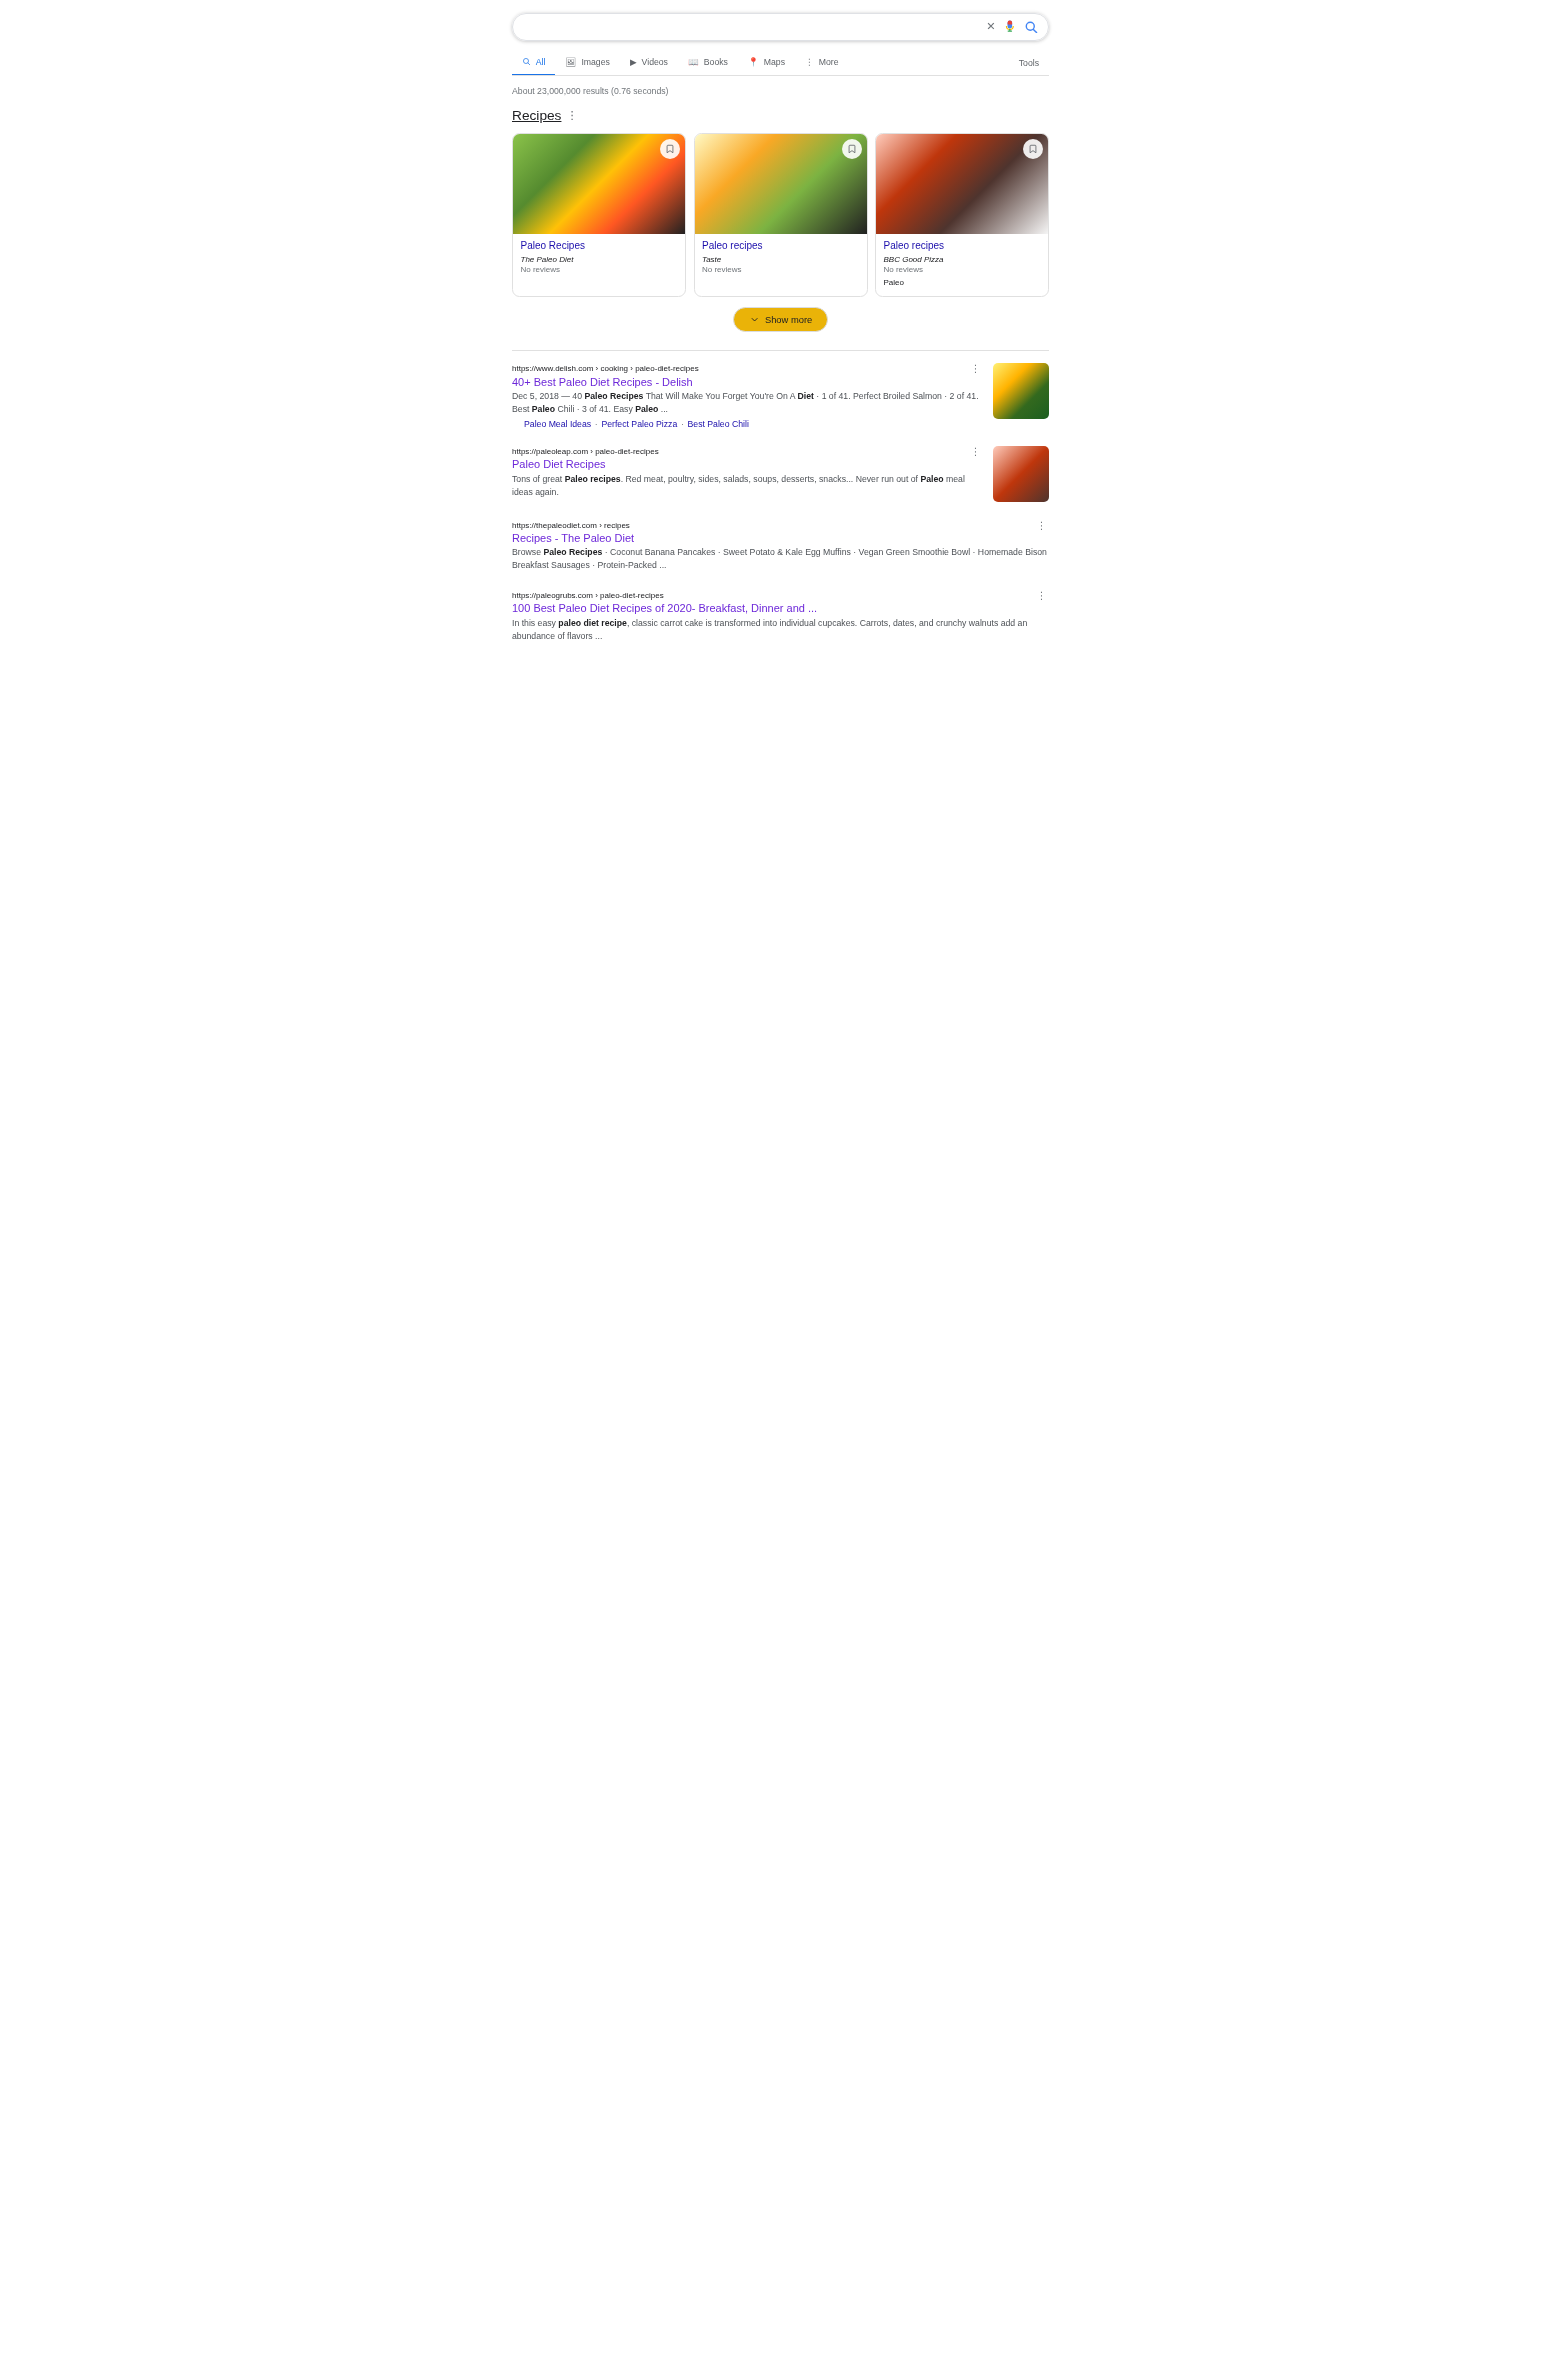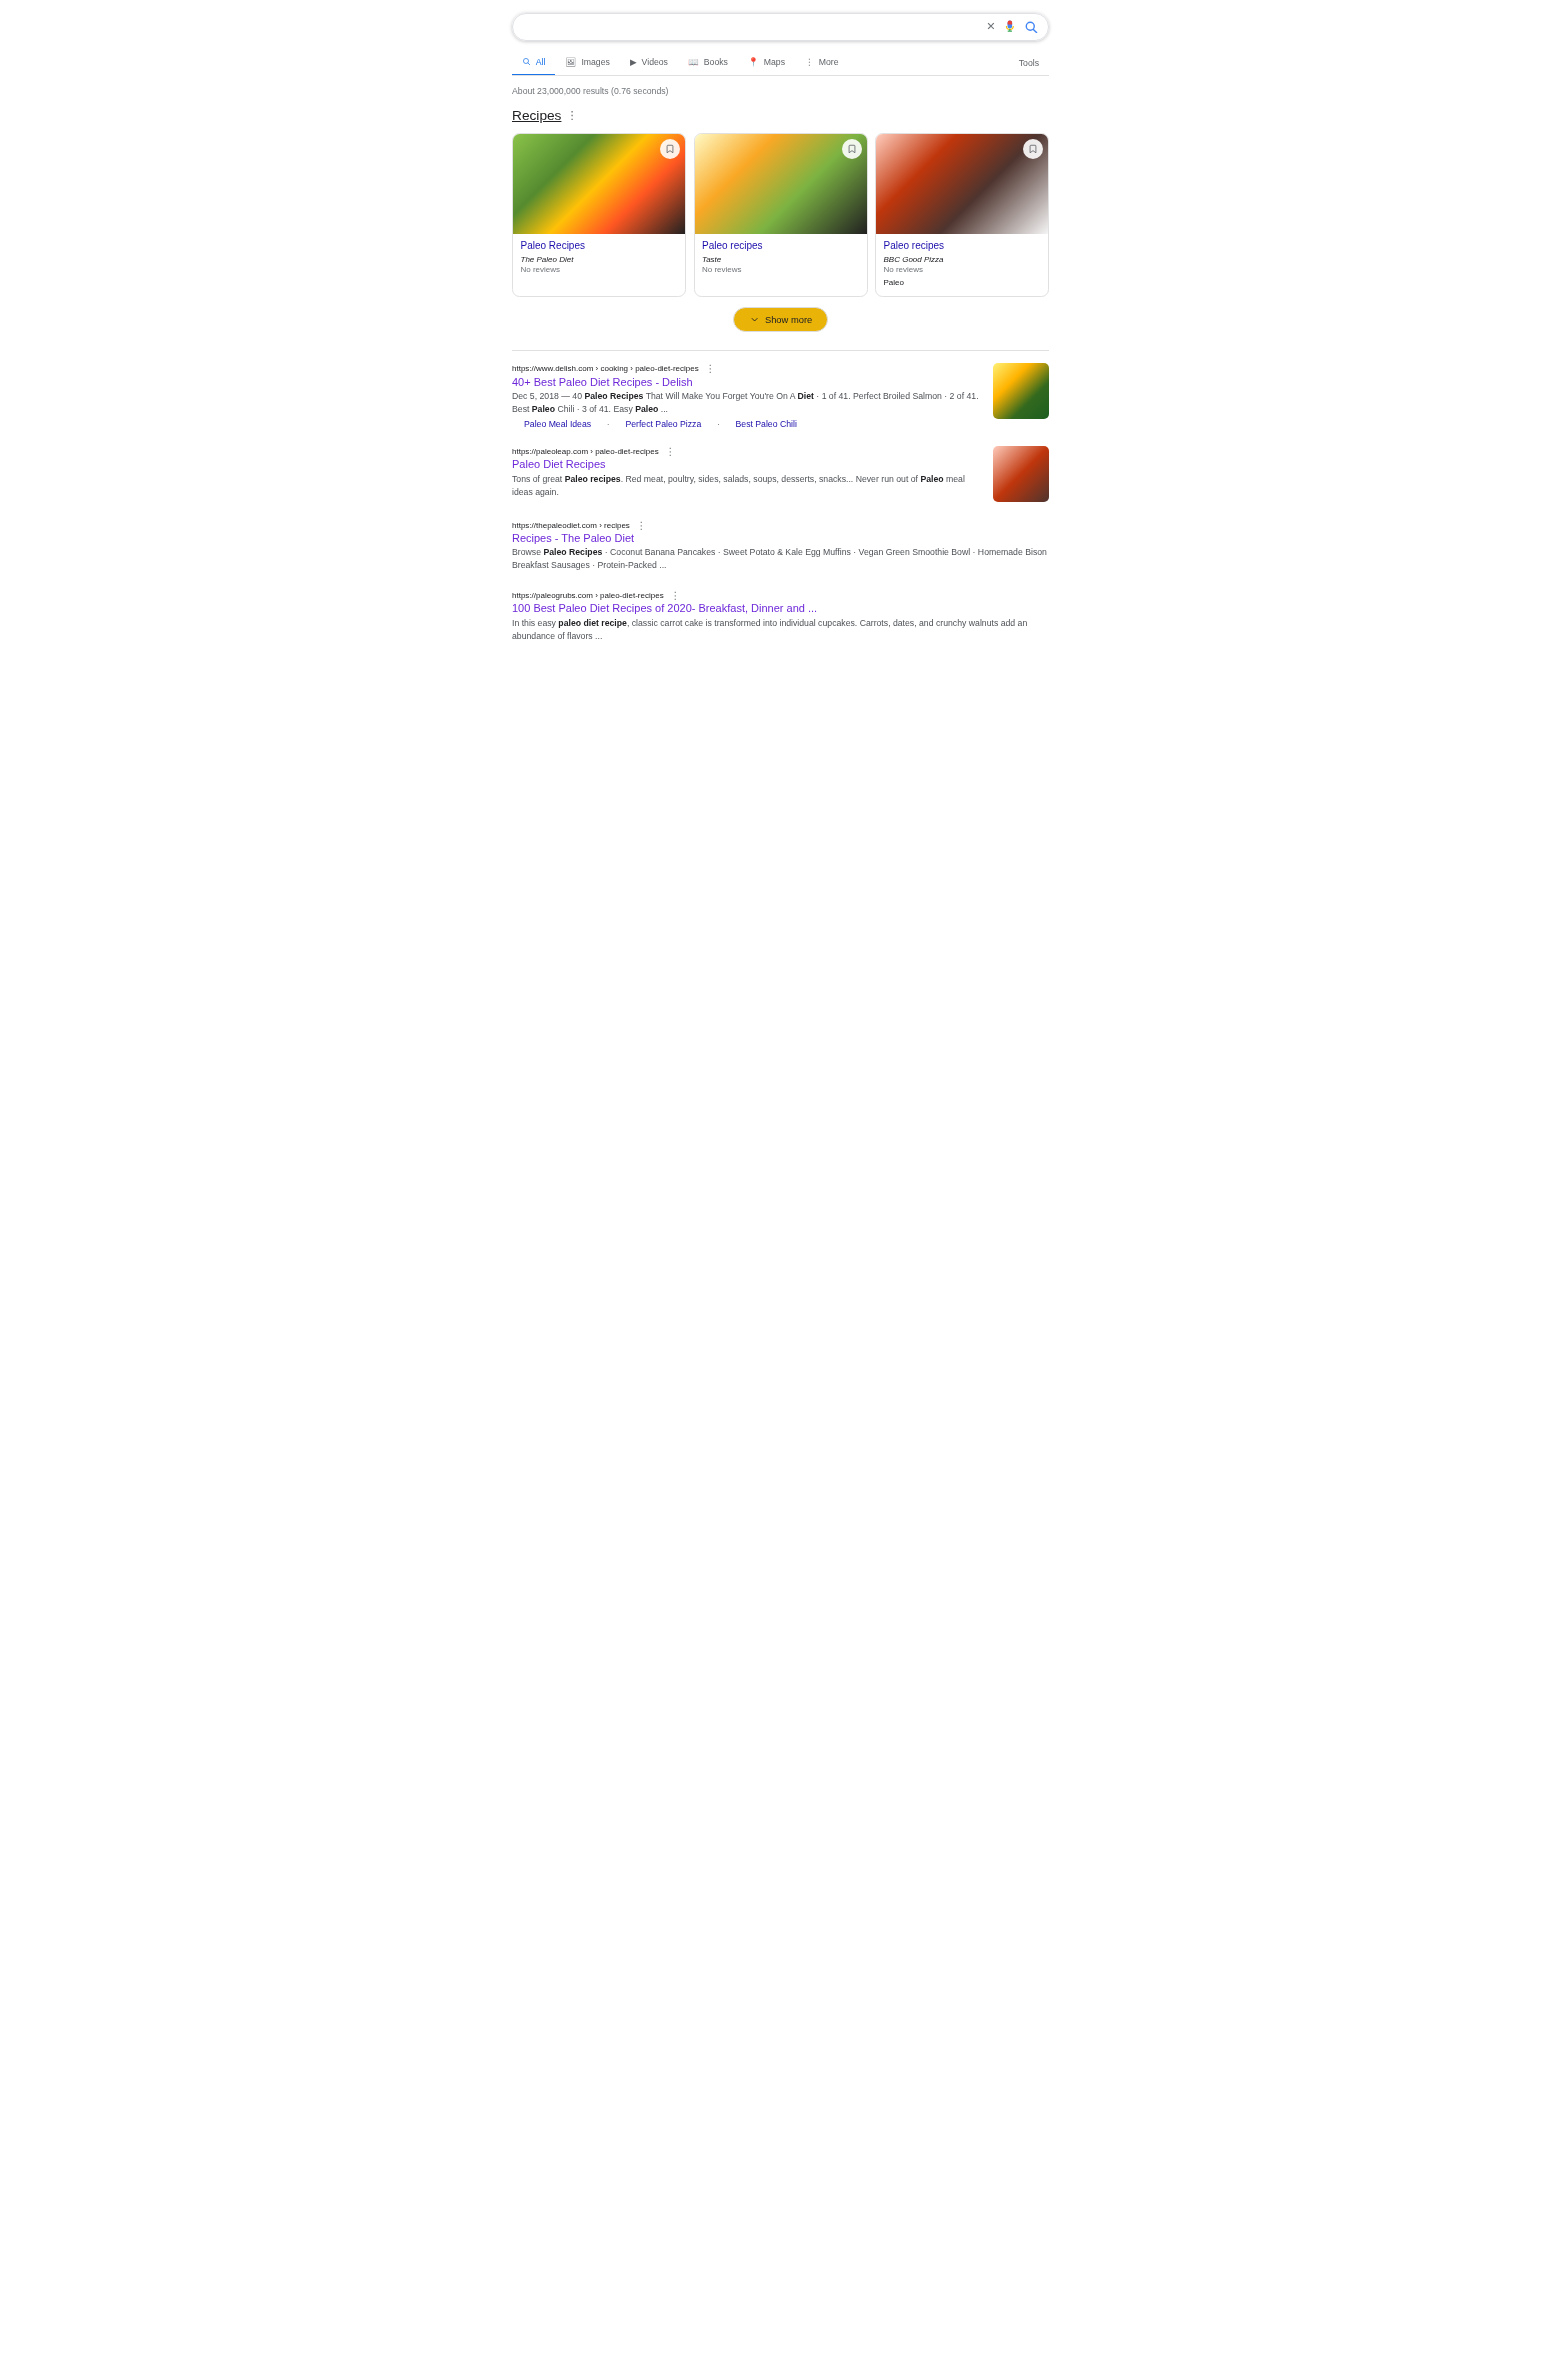--- a/index.html
+++ b/index.html
@@ -201,22 +201,23 @@
     .search-result {
       margin-bottom: 17.5px;
       display: flex;
       align-items: flex-start;
       gap: 10px;
     }
     .search-result-content { flex: 1; }
     .result-url-row {
       display: flex;
       align-items: center;
-      gap: 4px;
+      gap: 10px;
       margin-bottom: 1.2px;
+      justify-content: space-between;
     }
     .result-url {
       font-size: 8px;
       color: #202124;
     }
     .result-menu-btn {
       background: none;
       border: none;
       cursor: pointer;
       color: #70757a;
@@ -232,21 +233,21 @@
       cursor: pointer;
     }
     .result-snippet {
       font-size: 8.7px;
       color: #4d5156;
       line-height: 1.5;
     }
     .result-snippet strong { color: #202124; font-weight: 700; }
     .result-links {
       display: flex;
-      gap: 12px;
+      gap: 0;
       margin-top: 2.5px;
       flex-wrap: wrap;
       padding-left: 12px;
     }
     .result-link {
       font-size: 8.7px;
       color: #1a0dab;
       text-decoration: none;
       cursor: pointer;
     }

